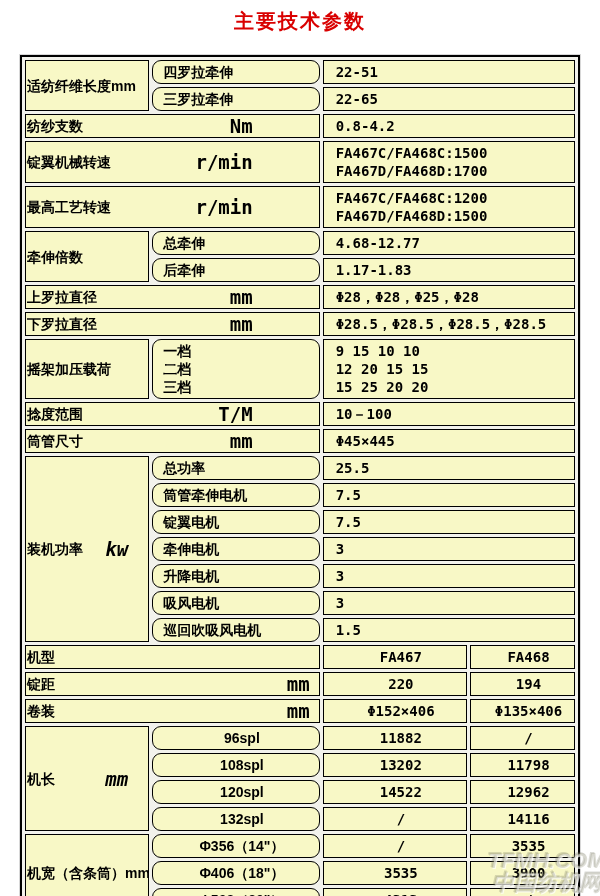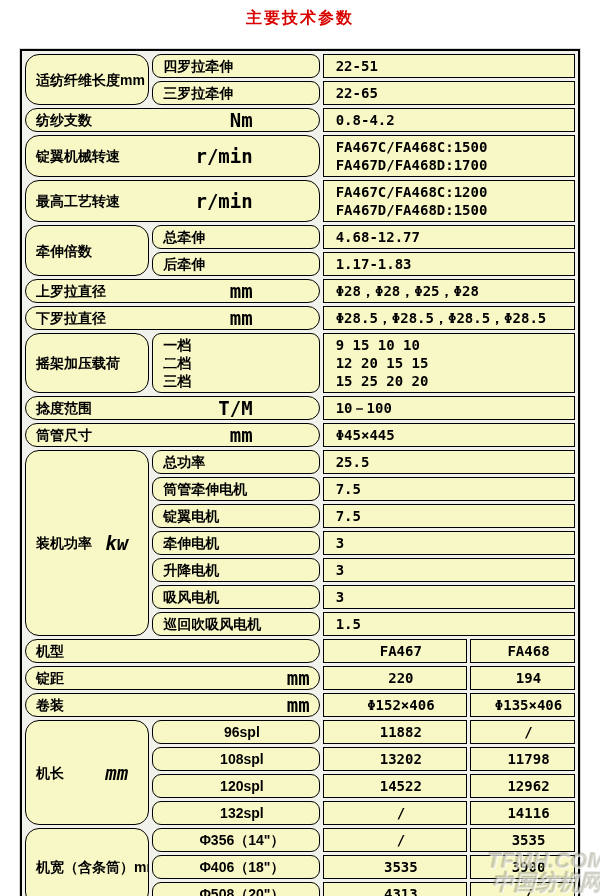--- a/index.html
+++ b/index.html
@@ -3,36 +3,36 @@
 <meta charset="utf-8">
 <style>
   html,body{margin:0;padding:0;}
   body{
     width:600px;height:896px;background:#ffffff;overflow:hidden;position:relative;
     font-family:"Liberation Sans","DejaVu Sans",sans-serif;
     -webkit-font-smoothing:none;
   }
   .title{
     margin:8px 0 20px 0;text-align:center;
-    font-size:16px;font-weight:bold;color:#d90000;letter-spacing:2px;
+    font-size:20px;font-weight:bold;color:#d90000;letter-spacing:2px;
   }
   table.spec{
     width:560px;margin:0 auto;
     border-collapse:separate;border-spacing:3px;
     border:2px solid #000;background:#f2f2ec;
     box-shadow:0 0 0 1px #d8d8d8;
     table-layout:fixed;
   }
   td{
     background:#f8f8c6;border:1px solid #000;
     font-size:14px;font-weight:bold;color:#000;
     padding:2px 8px;line-height:18px;vertical-align:middle;
     overflow:hidden;
   }
-  td.label{padding-left:10px;white-space:nowrap;border-radius:14px;}
+  td.label{padding-left:1px;white-space:nowrap;}
   .lw{display:flex;justify-content:space-between;align-items:center;}
   .unit{font-family:"DejaVu Sans Mono",monospace;font-size:19px;}
   .unit.mid{margin-right:58px;}
   .unit.near{margin-right:12px;font-style:italic;}
   .unit.redge{margin-right:1px;}
   td.sub{padding-left:10px;white-space:pre-line;border-radius:9px;}
   td.val{
     font-family:"DejaVu Sans Mono","Liberation Mono",monospace;
     font-size:14px;padding-left:12px;white-space:pre-line;line-height:18px;
   }

